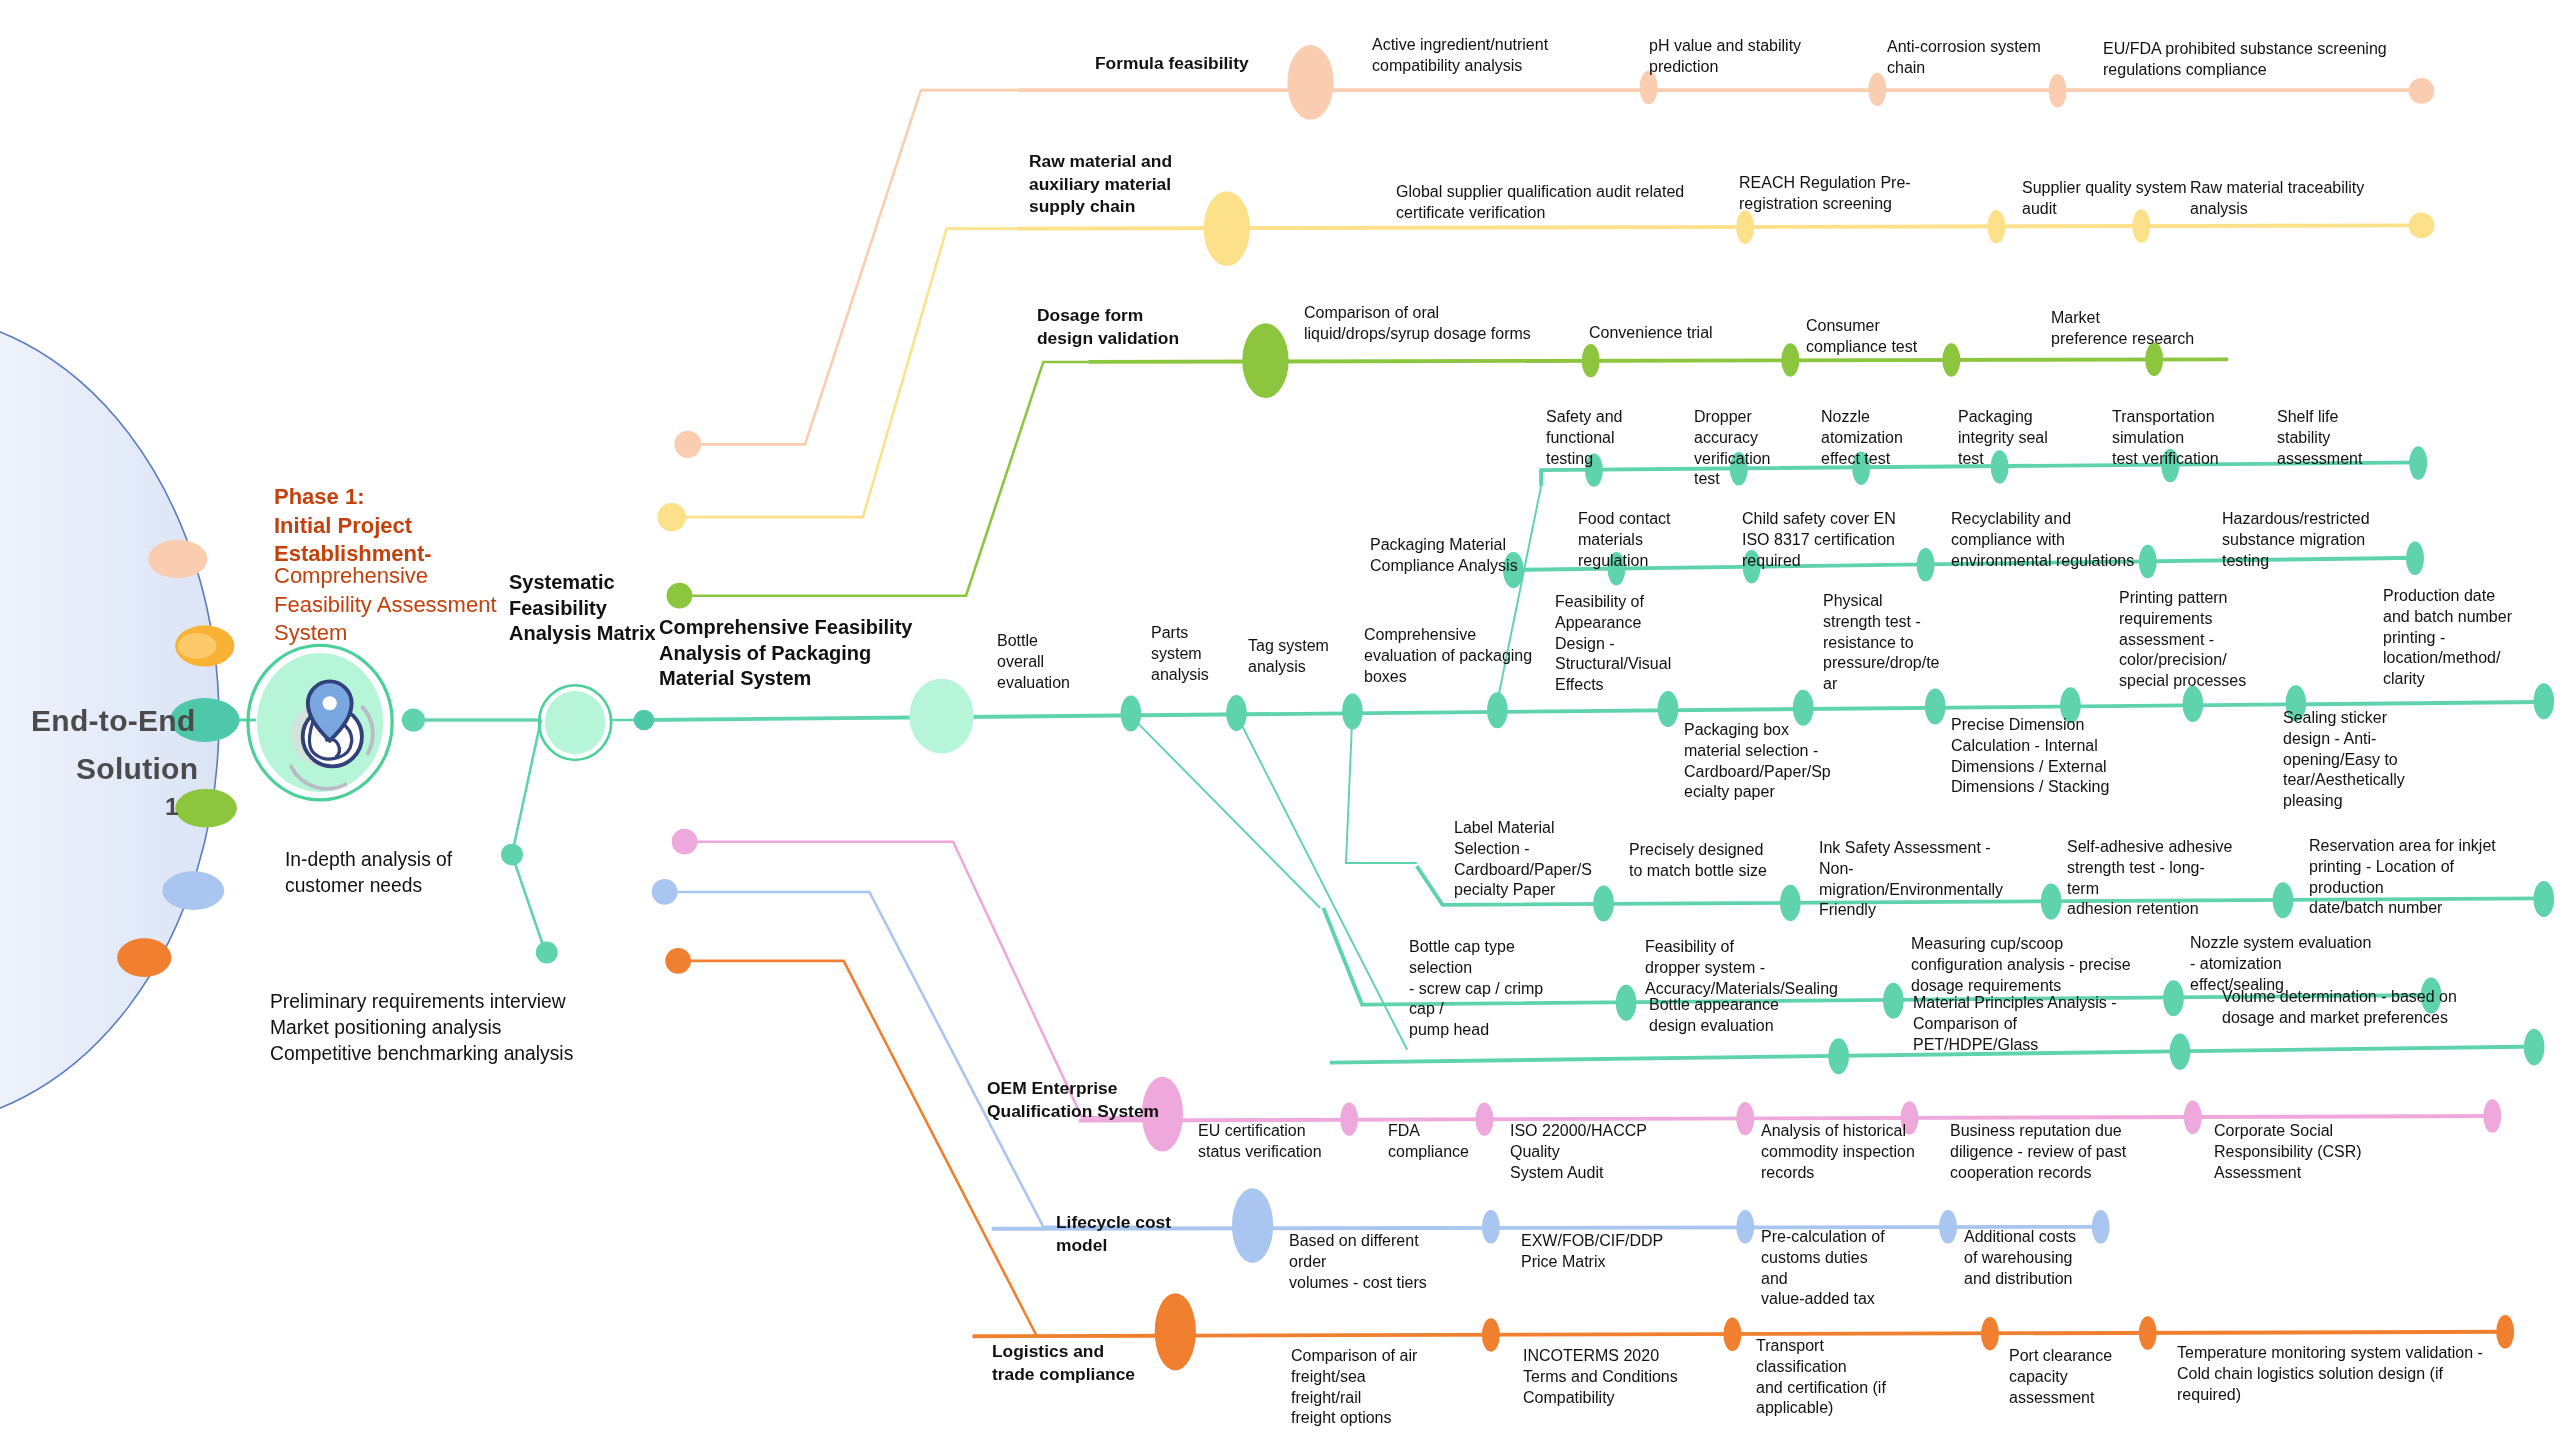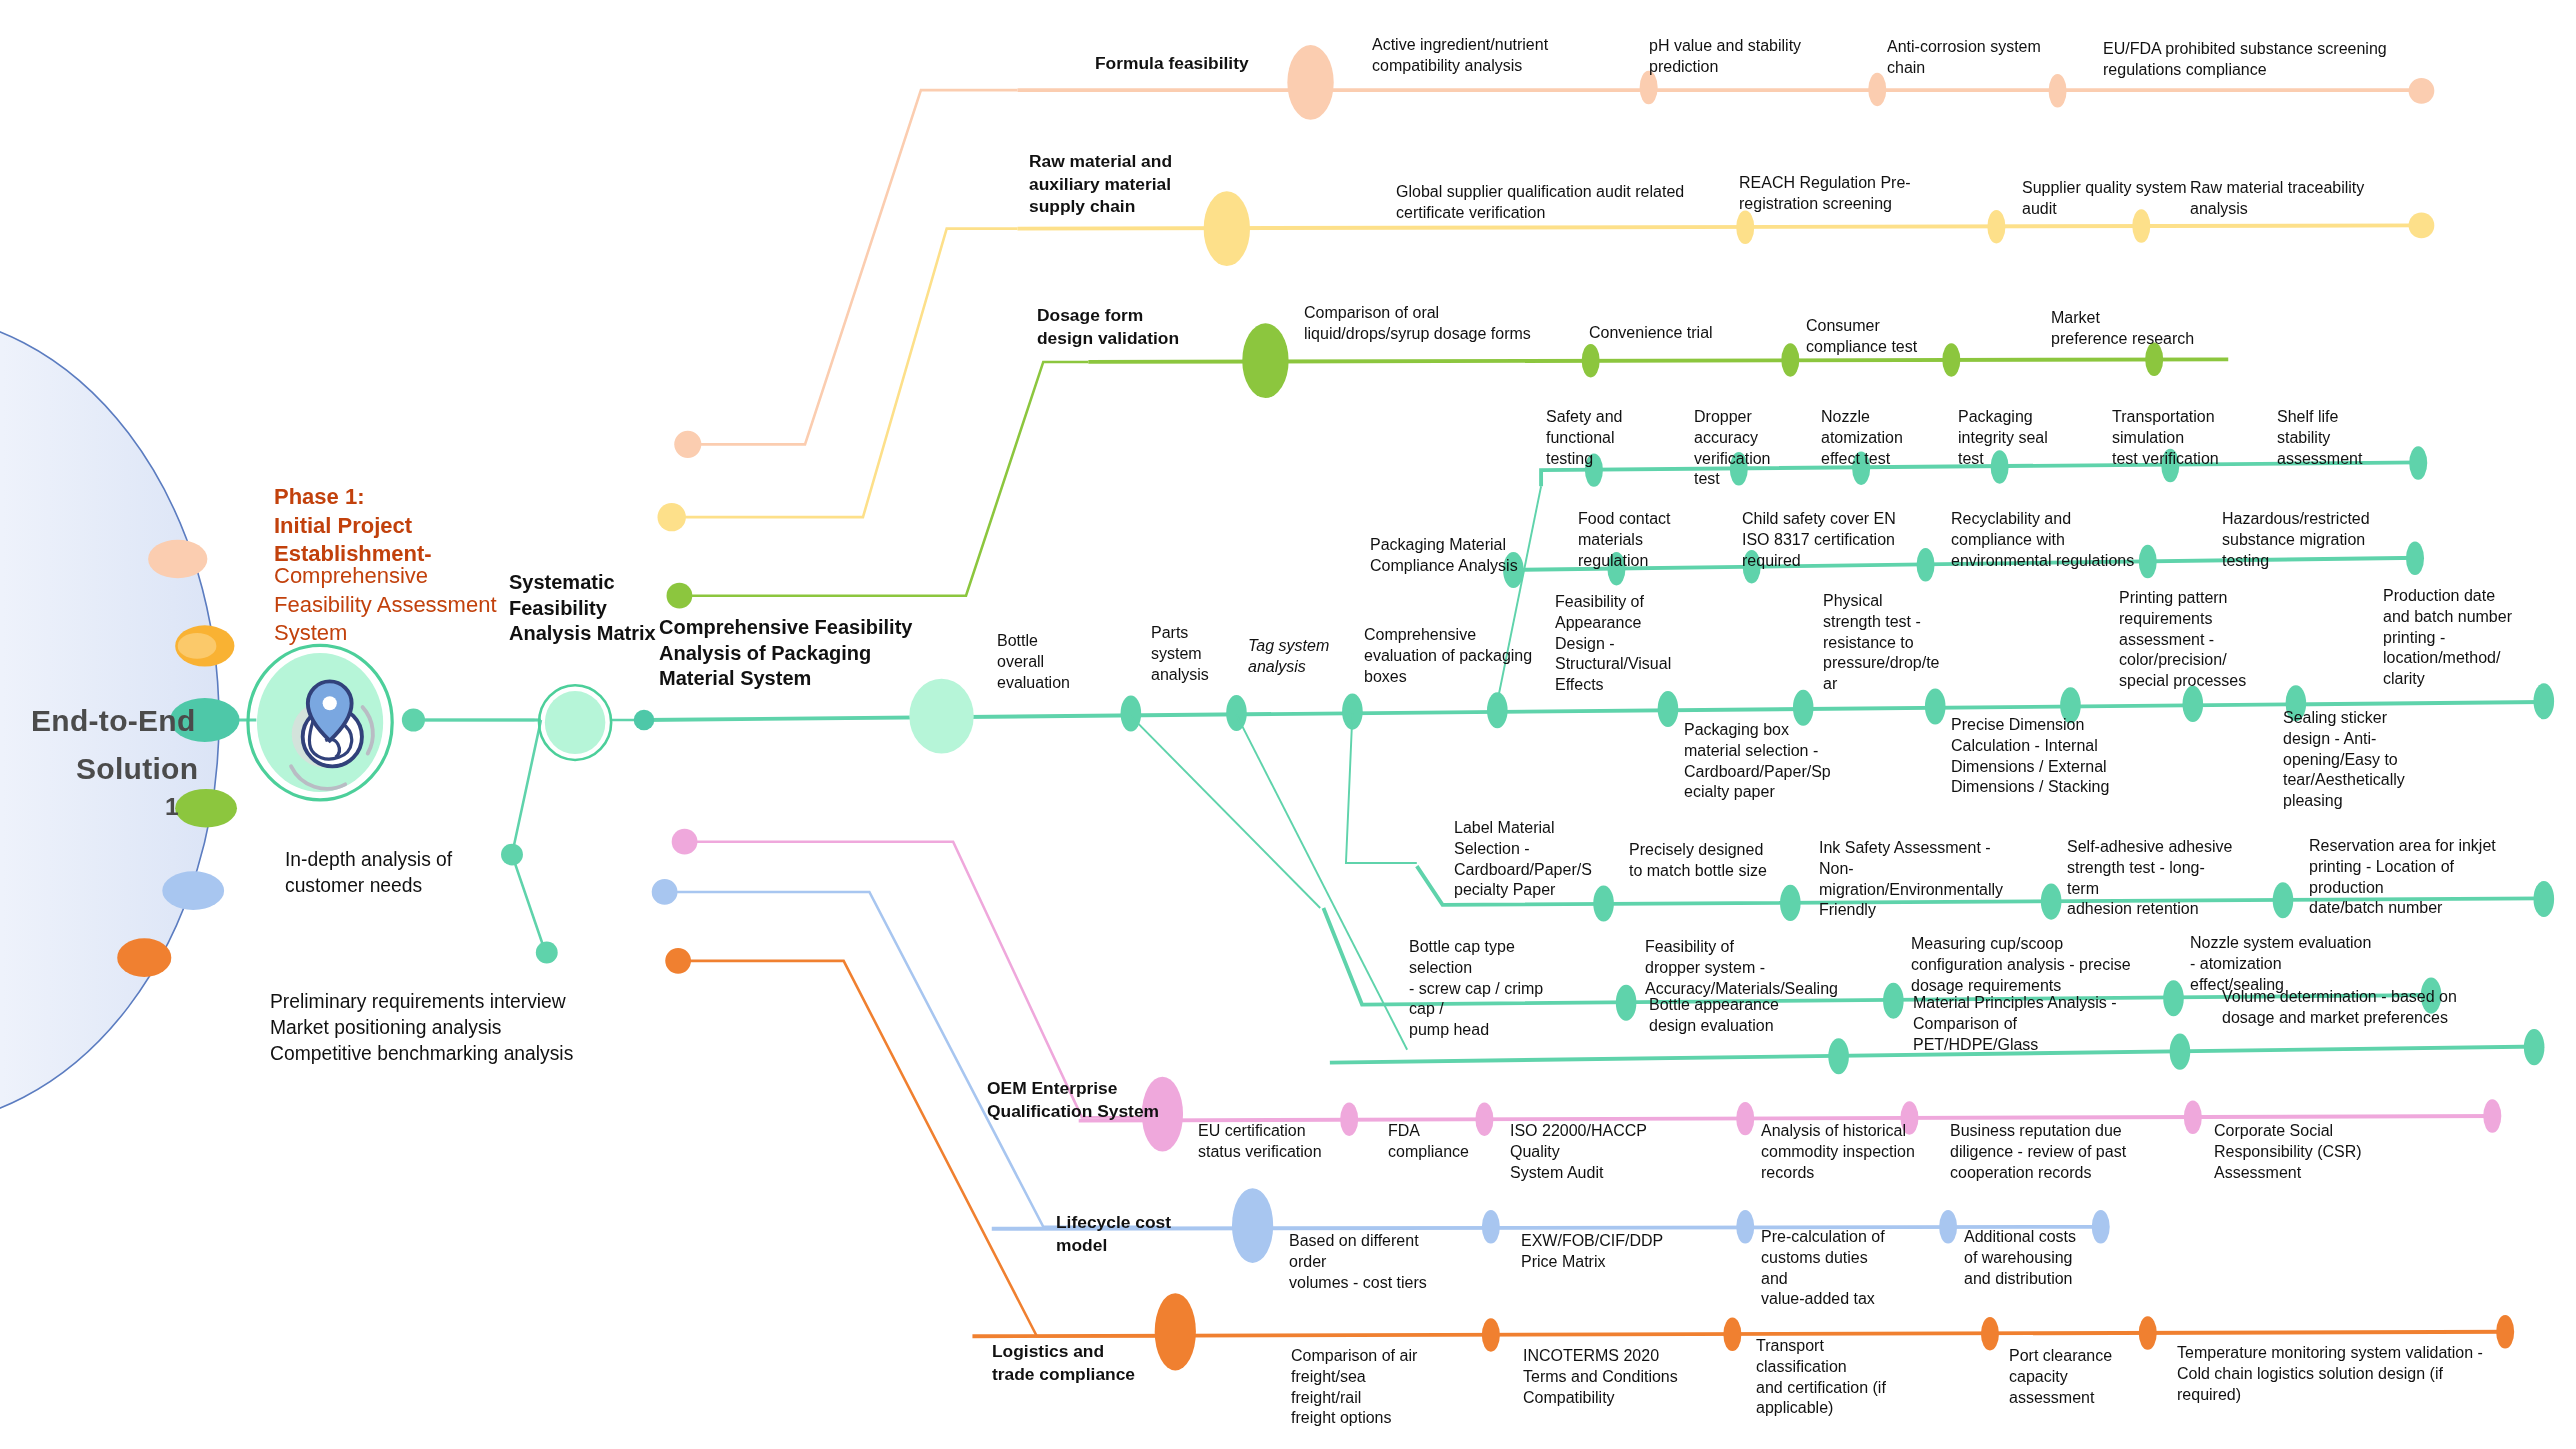--- a/index.html
+++ b/index.html
@@ -351,21 +351,21 @@
   <div class="lbl" style="left:2222px; top:509px; width:161px;">Hazardous/restricted
 substance migration
 testing</div>
 
   <div class="lbl" style="left:997px; top:631px; width:90px;">Bottle
 overall
 evaluation</div>
   <div class="lbl" style="left:1151px; top:623px; width:84px;">Parts
 system
 analysis</div>
-  <div class="lbl" style="left:1248px; top:636px; width:97px;font-style:italic;">Tag system
+  <div class="lbl" style="left:1248px; top:636px; width:97px;">Tag system
 analysis</div>
   <div class="lbl" style="left:1364px; top:625px; width:193px;">Comprehensive
 evaluation of packaging
 boxes</div>
 
   <div class="lbl" style="left:1555px; top:592px; width:116px;">Feasibility of
 Appearance
 Design -
 Structural/Visual
 Effects</div>

